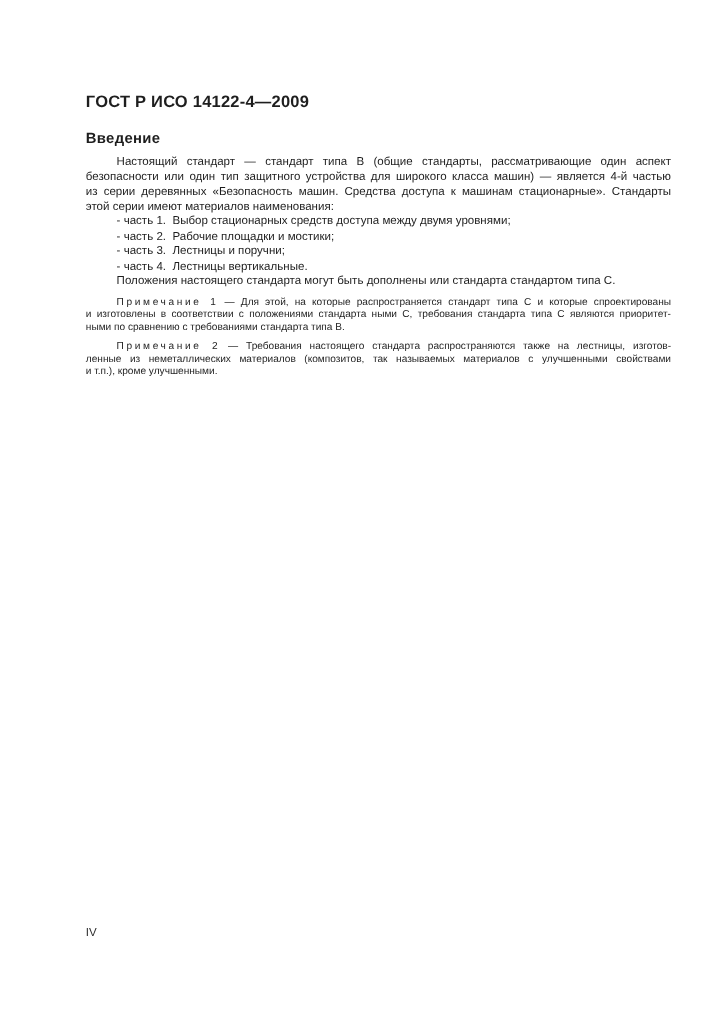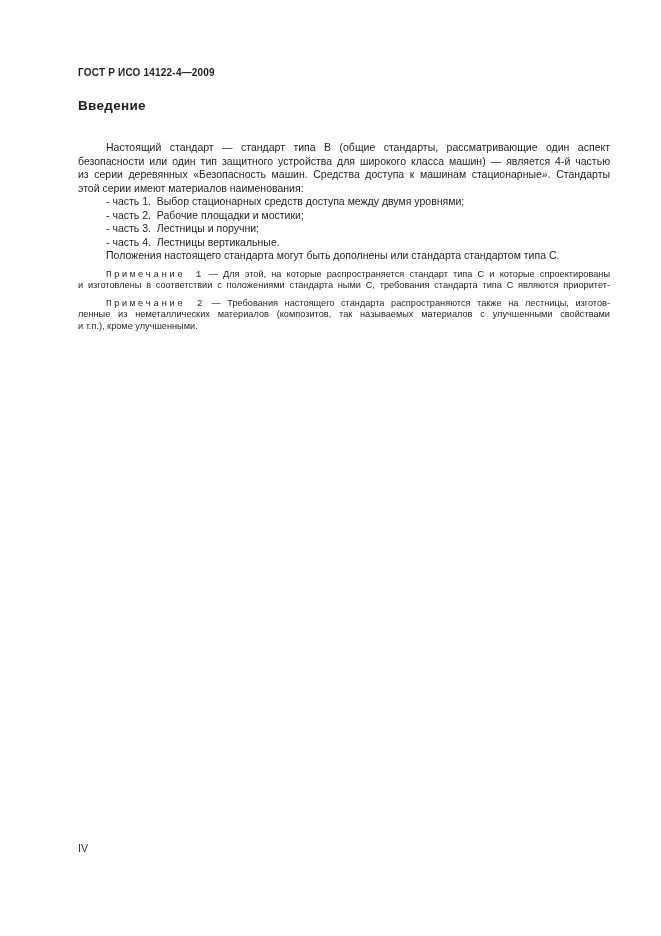--- a/index.html
+++ b/index.html
@@ -16,55 +16,56 @@
     font-family: "Liberation Sans", "DejaVu Sans", sans-serif;
     overflow: hidden;
   }
   .content {
     position: absolute;
     left: 78px;
     top: 66px;
     width: 532px;
   }
   .doc-header {
-    font-size: 10px;
+    font-size: 15px;
     line-height: 13px;
     font-weight: bold;
     letter-spacing: 0.2px;
+    margin-top: 20px;
   }
   .doc-title {
     margin-top: 18px;
     font-size: 13.5px;
     line-height: 17px;
     font-weight: bold;
     text-align: left;
     letter-spacing: 0.3px;
   }
   .body-text {
-    margin-top: 27px;
+    margin-top: 7px;
     font-size: 10.5px;
     line-height: 13.5px;
   }
   .line { min-height: 13.5px; }
   .just {
     text-align: justify;
     text-align-last: justify;
   }
   .endline {
     text-align: left;
     text-align-last: left;
   }
   .indent { text-indent: 28px; }
   .note {
     font-size: 9.2px;
     line-height: 11.6px;
     margin-top: 6px;
   }
   .note .line { min-height: 11.6px; }
-  .note-label { letter-spacing: 2.4px; font-family: Liberation Mono, monospace; }
+  .note-label { letter-spacing: 2.4px; }
   .para-closing { margin-top: 8px; }
   .page-number {
     position: absolute;
     left: 78px;
     top: 842px;
     font-size: 10.5px;
     line-height: 13px;
     color: #2e2e2e;
   }
 </style>
@@ -96,20 +97,21 @@
 
       <div class="para">
         <div class="line endline indent">Положения настоящего стандарта могут быть дополнены или стандарта стандартом типа С.</div>
       </div>
 
       <div class="note">
         <div class="line just indent">
           <span class="note-label">Примечание 1</span><span> — Для этой, на которые распространяется стандарт типа С и которые спроектированы</span>
         </div>
         <div class="line just">и изготовлены в соответствии с положениями стандарта ными С, требования стандарта типа С являются приоритет-</div>
+        <div class="line endline">ными по сравнению с требованиями стандарта типа В.</div>
       </div>
 
       <div class="note">
         <div class="line just indent">
           <span class="note-label">Примечание 2</span><span> — Требования настоящего стандарта распространяются также на лестницы, изготов-</span>
         </div>
         <div class="line just">ленные из неметаллических материалов (композитов, так называемых материалов с улучшенными свойствами</div>
         <div class="line endline">и т.п.), кроме улучшенными.</div>
       </div>
 

